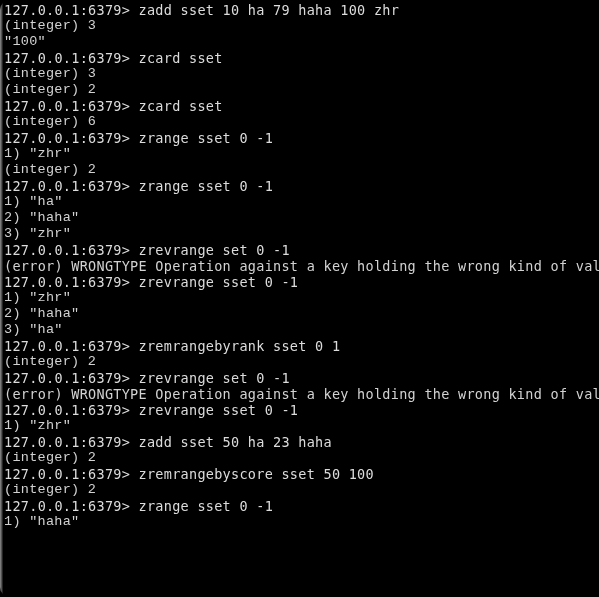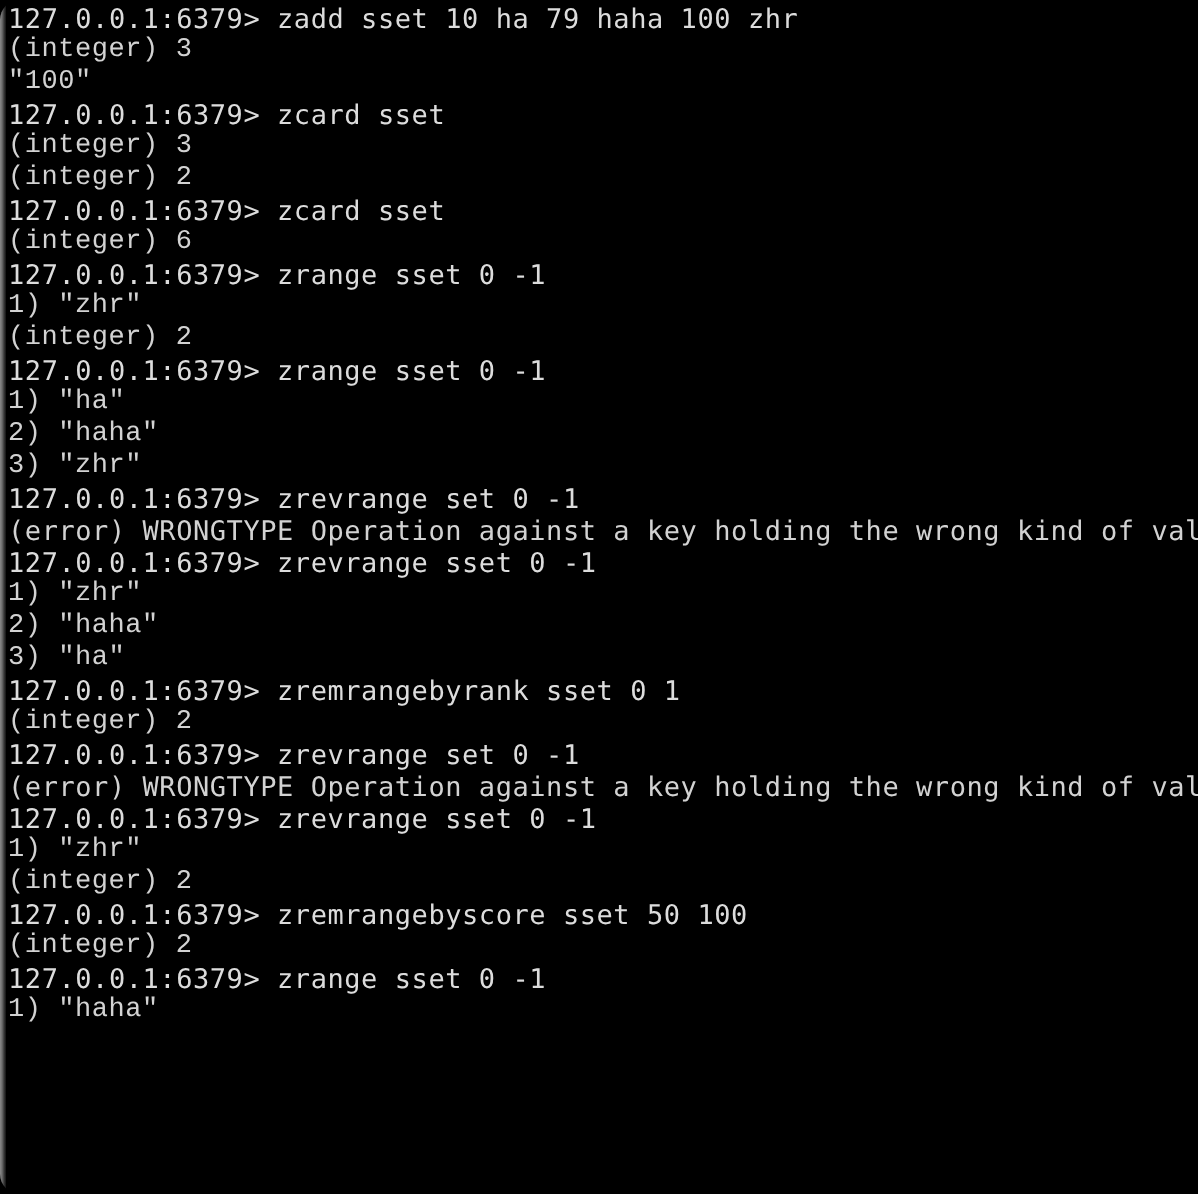--- a/index.html
+++ b/index.html
@@ -86,19 +86,20 @@
       <div class="line prompt-line">127.0.0.1:6379&gt; zrevrange sset 0 -1</div>
       <div class="line output-line">1) "zhr"</div>
       <div class="line output-line">2) "haha"</div>
       <div class="line output-line">3) "ha"</div>
       <div class="line prompt-line">127.0.0.1:6379&gt; zremrangebyrank sset 0 1</div>
       <div class="line output-line">(integer) 2</div>
       <div class="line prompt-line">127.0.0.1:6379&gt; zrevrange set 0 -1</div>
       <div class="line error-line">(error) WRONGTYPE Operation against a key holding the wrong kind of value</div>
       <div class="line prompt-line">127.0.0.1:6379&gt; zrevrange sset 0 -1</div>
       <div class="line output-line">1) "zhr"</div>
+      <div class="line prompt-line">127.0.0.1:6379&gt; zadd sset 50 ha 23 haha</div>
       <div class="line output-line">(integer) 2</div>
       <div class="line prompt-line">127.0.0.1:6379&gt; zremrangebyscore sset 50 100</div>
       <div class="line output-line">(integer) 2</div>
       <div class="line prompt-line">127.0.0.1:6379&gt; zrange sset 0 -1</div>
       <div class="line output-line">1) "haha"</div>
     </div>
 </div>
 
 </body></html>

